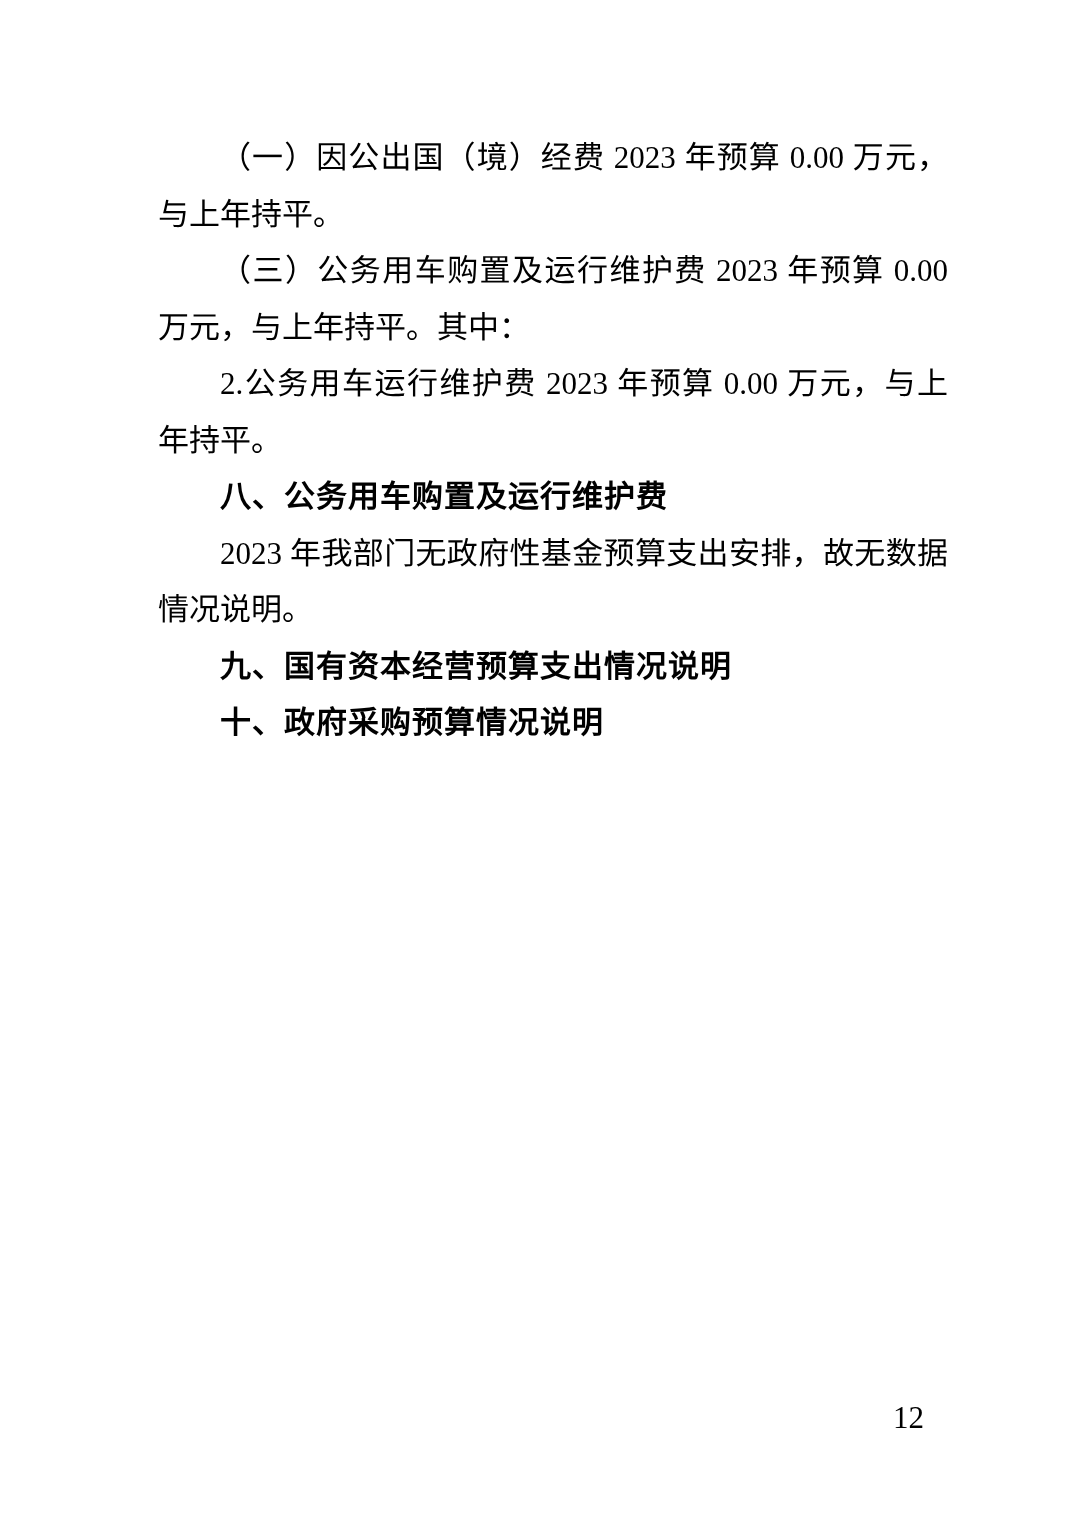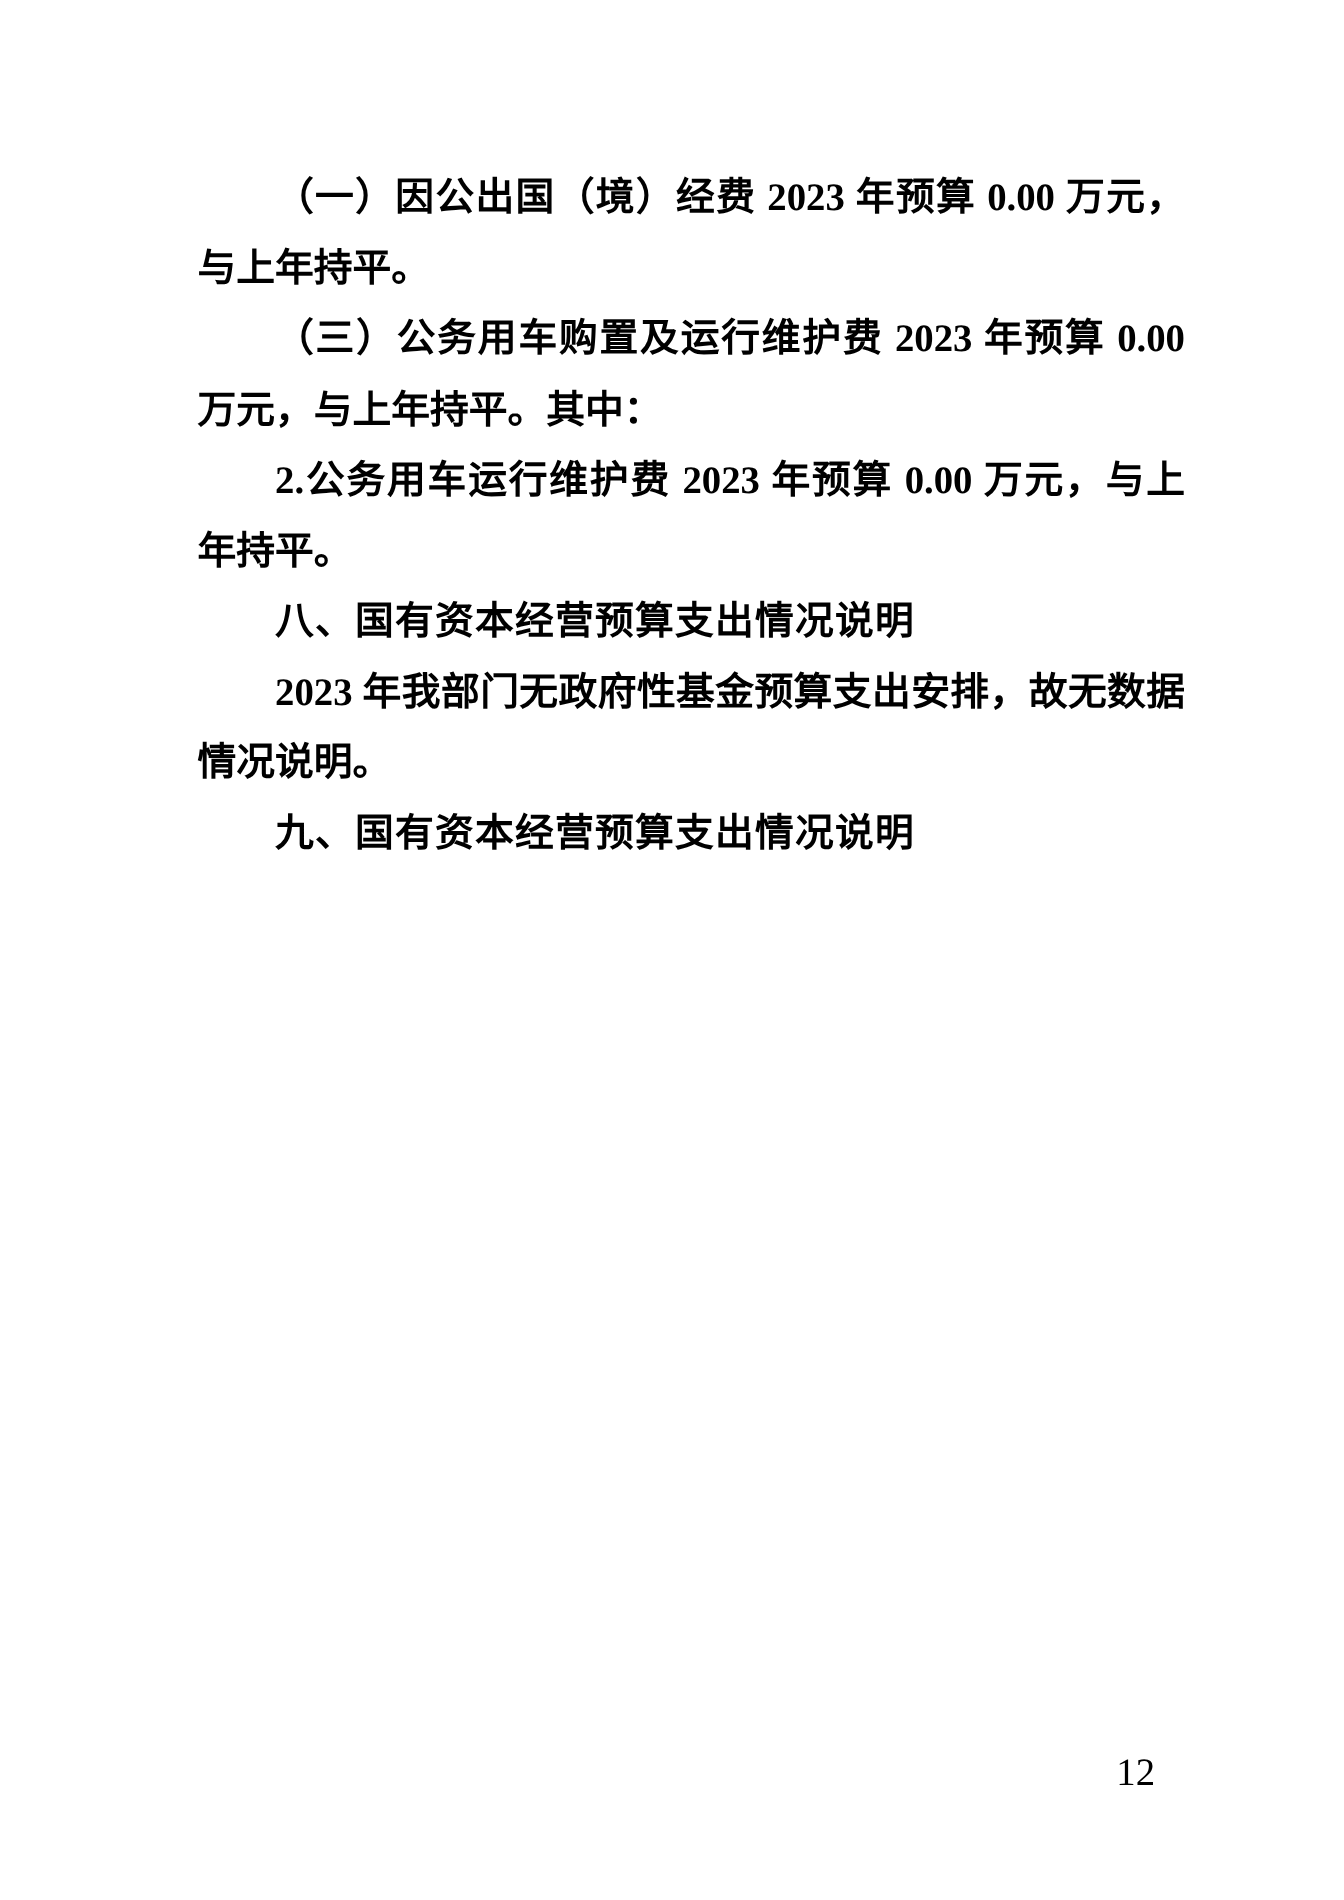--- a/index.html
+++ b/index.html
@@ -22,21 +22,20 @@
     color: #000000;
     font-family: "Liberation Serif", "DejaVu Serif", serif;
     font-size: 31px;
     line-height: 56.5px;
   }
   .body-para {
     margin: 0;
     text-indent: 2em;
     text-align: justify;
     text-justify: inter-ideograph;
-    font-weight: bold;
   }
   .section-heading {
     margin: 0;
     font-family: "Liberation Sans", "DejaVu Sans", sans-serif;
     font-weight: 700;
     font-size: 31px;
     line-height: 56.5px;
     text-indent: 2em;
     text-align: left;
     letter-spacing: 1px;
@@ -52,18 +51,19 @@
   }
 </style>
 </head>
 <body>
 
 <div class="page">
   <main class="content">
     <p class="body-para">（一）因公出国（境）经费 2023 年预算 0.00 万元，与上年持平。</p>
     <p class="body-para">（三）公务用车购置及运行维护费 2023 年预算 0.00 万元，与上年持平。其中：</p>
     <p class="body-para">2.公务用车运行维护费 2023 年预算 0.00 万元，与上年持平。</p>
-    <h2 class="section-heading">八、国有资本经营预算支出情况说明</h2>
+    <h2 class="section-heading">八、公务用车购置及运行维护费</h2>
     <p class="body-para">2023 年我部门无政府性基金预算支出安排，故无数据情况说明。</p>
     <h2 class="section-heading">九、国有资本经营预算支出情况说明</h2>
+    <h2 class="section-heading">十、政府采购预算情况说明</h2>
   </main>
   <span class="page-number">12</span>
 </div>
 
 </body></html>

